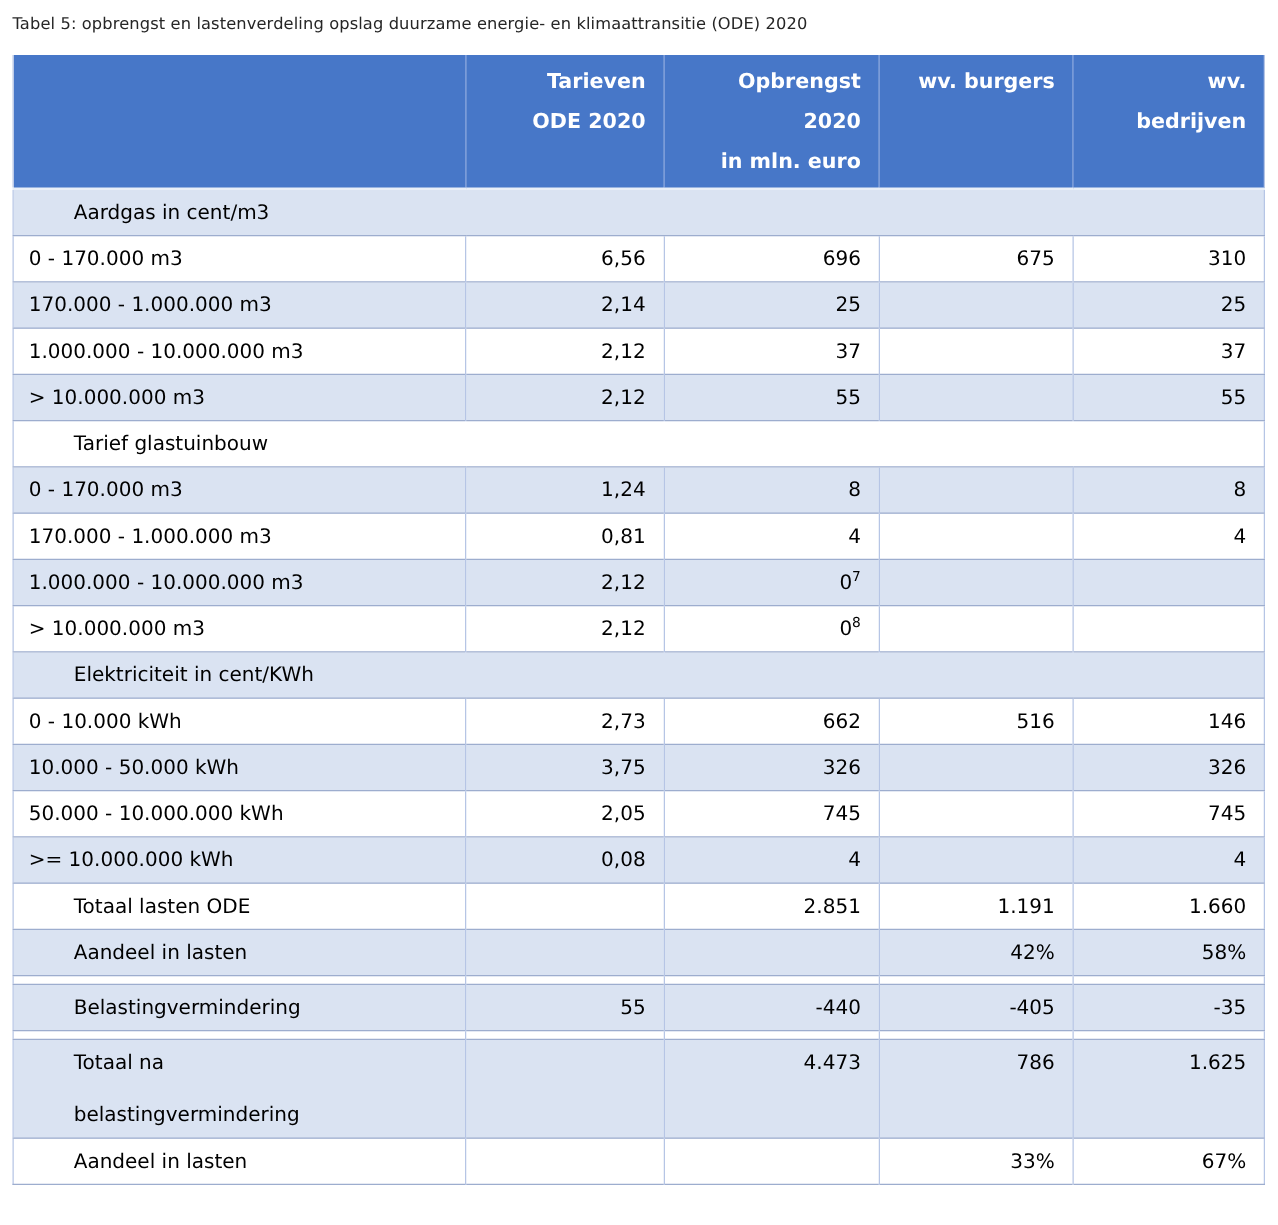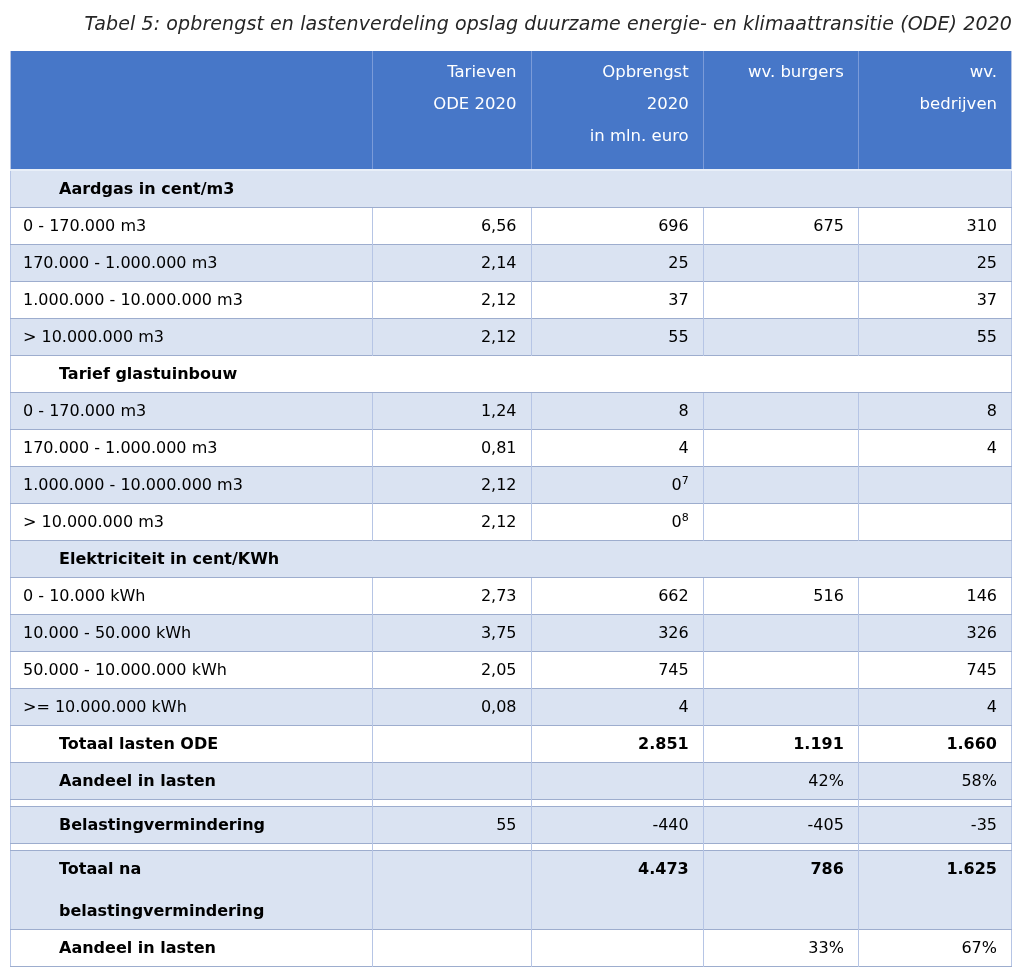--- a/index.html
+++ b/index.html
@@ -16,50 +16,48 @@
   html, body { margin: 0; padding: 0; background: #ffffff; }
   .page {
     width: 1022px;
     height: 980px;
     padding: 8px 10px 0 10px;
     font-family: "DejaVu Sans", "Liberation Sans", sans-serif;
     color: var(--body-text);
     overflow: hidden;
   }
   .caption {
-    font-style: italic;
-    font-size: 19px;
+    font-size: 13px;
     letter-spacing: 0.1px;
     color: var(--title-text);
     margin: 4px 0 17px 0;
     white-space: nowrap;
-    text-align: right;
   }
   table.ode {
     border-collapse: collapse;
     table-layout: fixed;
     width: 1002px;
     border-left: 1px solid var(--col-border);
     border-right: 1px solid var(--col-border);
     border-bottom: 1px solid var(--row-border);
   }
   col.c0 { width: 36.2%; }
   col.c1 { width: 15.8%; }
   col.c2 { width: 17.2%; }
   col.c3 { width: 15.5%; }
   col.c4 { width: 15.3%; }
 
   thead th {
     background: var(--header-bg);
     color: var(--header-text);
-    font-weight: normal;
+    font-weight: bold;
     font-size: 16.5px;
     text-align: right;
     vertical-align: top;
-    padding: 5px 14px 17px 12px;
+    padding: 5px 14px 5px 12px;
     line-height: 32px;
     white-space: pre-line;
     border-left: 1px solid var(--header-divider);
     border-bottom: 2px solid #E9EFF8;
     margin-top: 18px;
   }
   thead th:first-child { border-left: none; }
 
   tbody td {
     font-size: 16px;
@@ -67,21 +65,21 @@
     vertical-align: top;
     padding: 8px 14px 8px 12px;
     border-top: 1px solid var(--row-border);
     border-left: 1px solid var(--col-border);
   }
   tbody td:first-child { border-left: none; }
   tbody tr.white { background: #ffffff; }
   tbody tr.band  { background: var(--band-bg); }
   td.cat { text-align: left; }
   td.num { text-align: right; }
-  .bold { font-weight: bold; padding-left: 48px; }
+  .bold { font-weight: normal; padding-left: 48px; }
   td.sp { padding: 0; height: 7px; }
   tr.tall td { height: 78px; }
   .line-gap { margin-top: 22px; }
   sup { font-size: 11px; line-height: 0; vertical-align: super; }
 </style>
 </head>
 <body>
 
 <div class="page">
   <div class="caption">Tabel 5: opbrengst en lastenverdeling opslag duurzame energie- en klimaattransitie (ODE) 2020</div>

